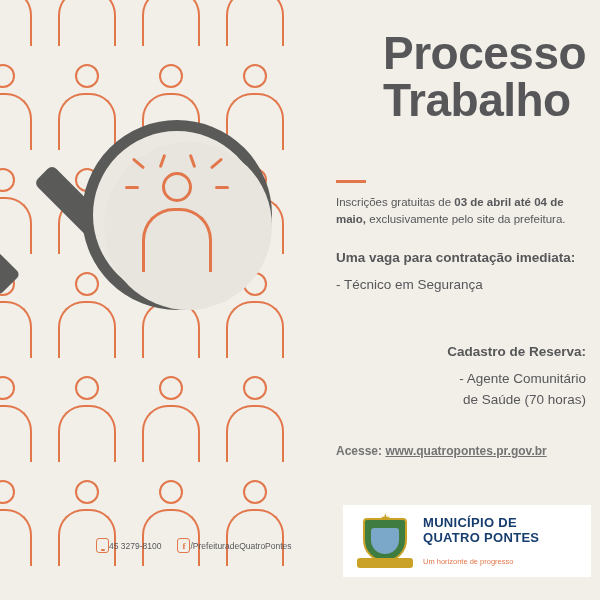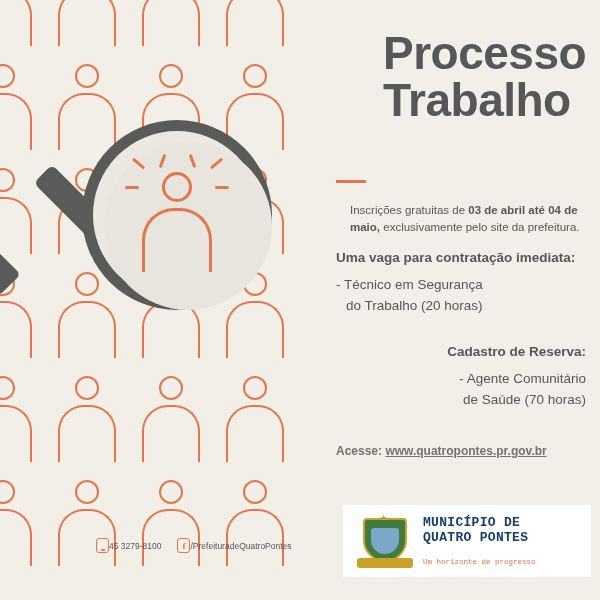--- a/index.html
+++ b/index.html
@@ -173,27 +173,26 @@
   .rule {
     position: absolute;
     left: 6px;
     top: 180px;
     width: 30px;
     height: 3px;
     background: #e2774b;
   }
   .subscription {
     position: absolute;
-    left: 20px;
+    left: 6px;
     top: 194px;
     width: 246px;
     font-size: 11.5px;
     line-height: 17px;
     color: #57575a;
-    margin-top: 8px;
   }
   .subscription b { font-weight: bold; }
 
   .block {
     position: absolute;
     left: 6px;
     width: 250px;
     color: #57575a;
   }
   .block .head-line {
@@ -226,21 +225,20 @@
   
   .logo-card {
     position: absolute;
     left: 343px;
     top: 505px;
     width: 248px;
     height: 72px;
     background: #ffffff;
     display: flex;
     align-items: center;
-    font-family: Liberation Mono, monospace;
   }
   .brasao {
     position: relative;
     width: 56px;
     height: 58px;
     margin-left: 14px;
     flex: 0 0 auto;
   }
   .brasao .shield {
     position: absolute;
@@ -474,21 +472,20 @@
     <div class="rule"></div>
 
     <div class="subscription">
       <span>Inscrições gratuitas de </span><b>03 de abril até 04 de maio,</b><span> exclusivamente pelo site da prefeitura.</span>
     </div>
 
     <div class="block" id="block-vaga">
       <div class="head-line">Uma vaga para contratação imediata:</div>
       <div class="item">
         <span>- Técnico em Segurança</span>
-        <span class="indent">do Trabalho (20 horas)</span>
       </div>
     </div>
 
     <div class="block" id="block-cadastro">
       <div class="head-line">Cadastro de Reserva:</div>
       <div class="item">
         <span>- Agente Comunitário</span>
         <span class="indent">de Saúde (70 horas)</span>
       </div>
     </div>

